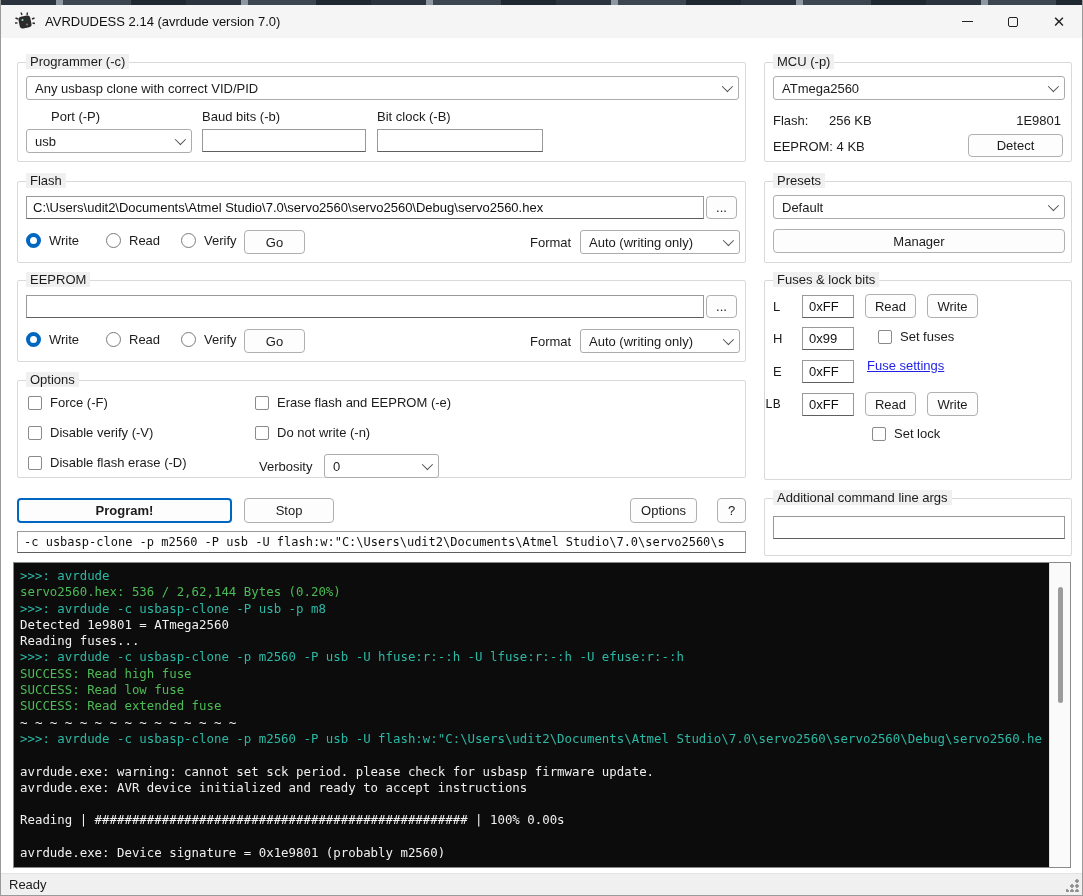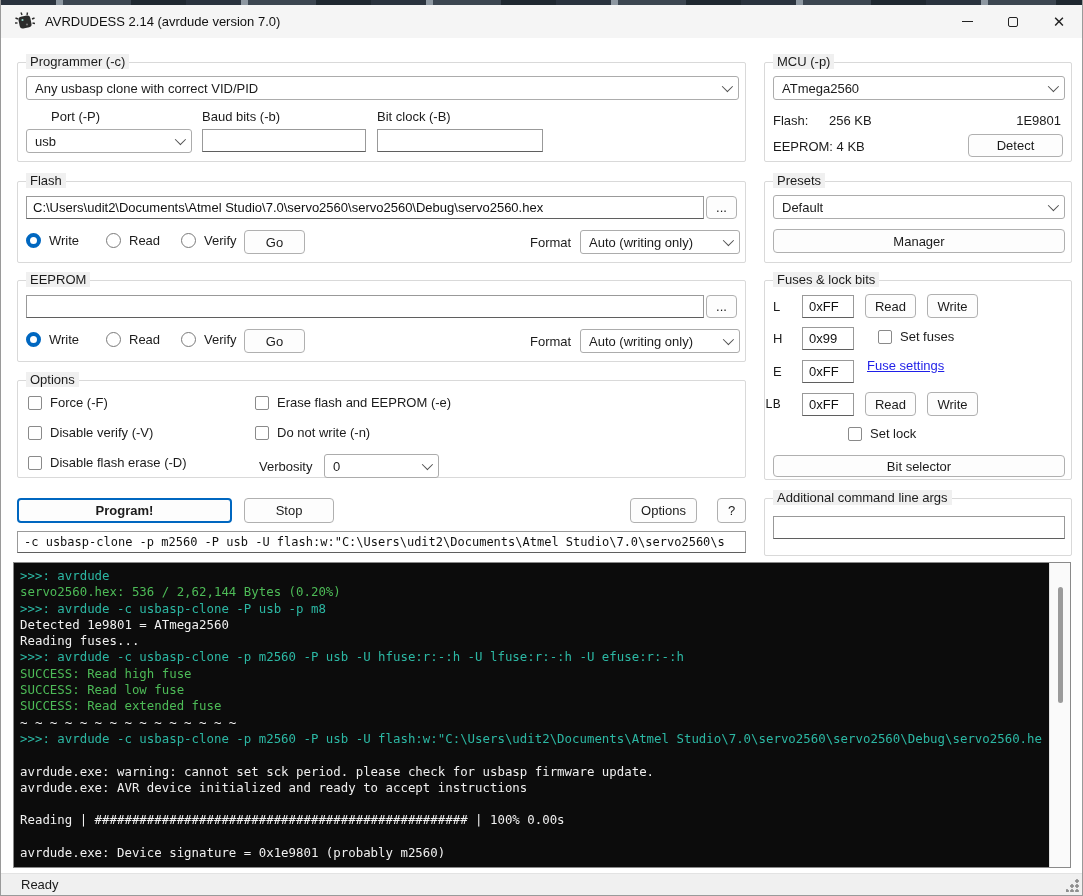--- a/index.html
+++ b/index.html
@@ -54,21 +54,21 @@
                  line-height:16.3px; overflow:hidden; white-space:pre; }
   .cline { min-height:16.3px; white-space:pre; }
   .c-teal  { color:#2cb8a4; }
   .c-green { color:#4dbb57; }
   .c-white { color:#f0f0f0; }
   .console-sb { width:21px; background:#fafafa; border-left:1px solid #e2e2e2; position:relative; }
   .sb-thumb { position:absolute; left:8px; top:24px; width:5px; height:116px; background:#9b9b9b; border-radius:3px; }
 
   .statusbar { position:absolute; left:0; bottom:0; width:100%; height:22px; background:#f0f0f0;
                border-top:1px solid #e3e3e3; display:flex; align-items:center; }
-  .status-text { margin-left:20px; font-size:13px; }
+  .status-text { margin-left:8px; font-size:13px; }
   .resize-grip { position:absolute; right:3px; bottom:3px; width:13px; height:13px;
     background:
       radial-gradient(circle at 11px 2px, #8f8f8f 1.5px, transparent 2px),
       radial-gradient(circle at 6px 7px,  #8f8f8f 1.5px, transparent 2px),
       radial-gradient(circle at 11px 7px, #8f8f8f 1.5px, transparent 2px),
       radial-gradient(circle at 1px 12px, #8f8f8f 1.5px, transparent 2px),
       radial-gradient(circle at 6px 12px, #8f8f8f 1.5px, transparent 2px),
       radial-gradient(circle at 11px 12px,#8f8f8f 1.5px, transparent 2px); }
 </style>
 </head>
@@ -210,26 +210,25 @@
 
     <span class="field-label" style="left:8px; top:83px;">E</span>
     <input class="textbox" style="left: 37px; top: 79px; width: 52px;" value="0xFF">
     <a class="link" style="left:102px; top:77px;">Fuse settings</a>
 
     <span class="field-label" style="left:0; top:116px;font-family:Liberation Mono, monospace;">LB</span>
     <input class="textbox" style="left: 37px; top: 112px; width: 52px;" value="0xFF">
     <div class="btn" style="left:100px; top:111px; width:51px; height:24px;">Read</div>
     <div class="btn" style="left:162px; top:111px; width:51px; height:24px;">Write</div>
 
-    <div class="check-item" style="left:83px; top:145px;gap:8px;">
+    <div class="check-item" style="left:107px; top:145px;gap:8px;">
       <span class="checkbox"></span>
       <span>Set lock</span>
     </div>
 
-    <div class="btn" style="left:8px; top:174px; width:292px; height:22px;">Bit selector</div>
   </div>
 
   <div class="groupbox" style="left:16px; top:380px; width:729px; height:98px;">
     <span class="group-label">Options</span>
     <div class="check-item" style="left:10px; top:14px;">
       <span class="checkbox"></span>
       <span>Force (-F)</span>
     </div>
     <div class="check-item" style="left:10px; top:44px;">
       <span class="checkbox"></span>

